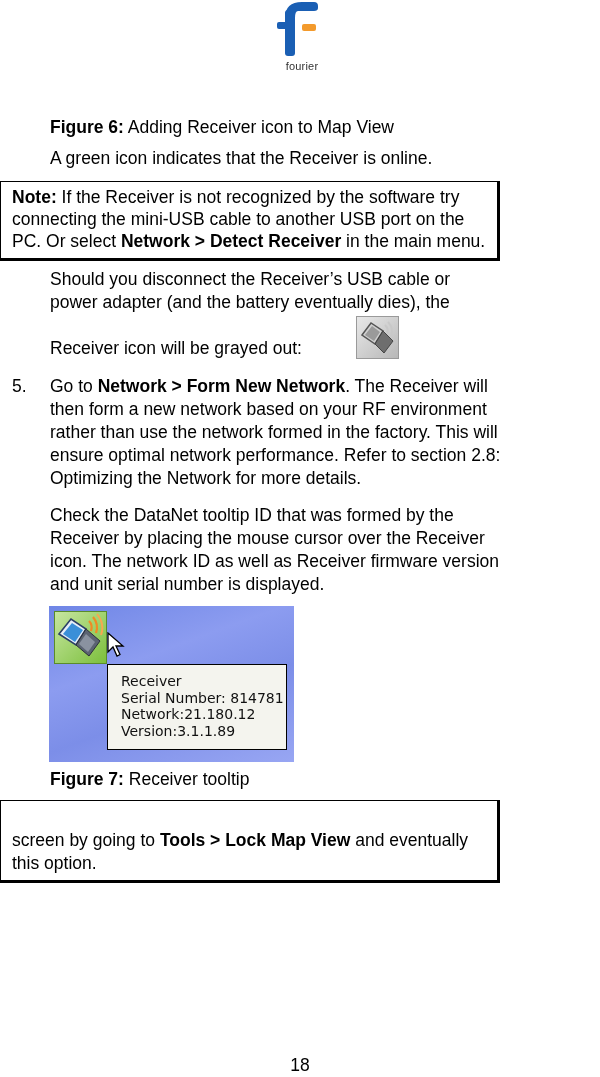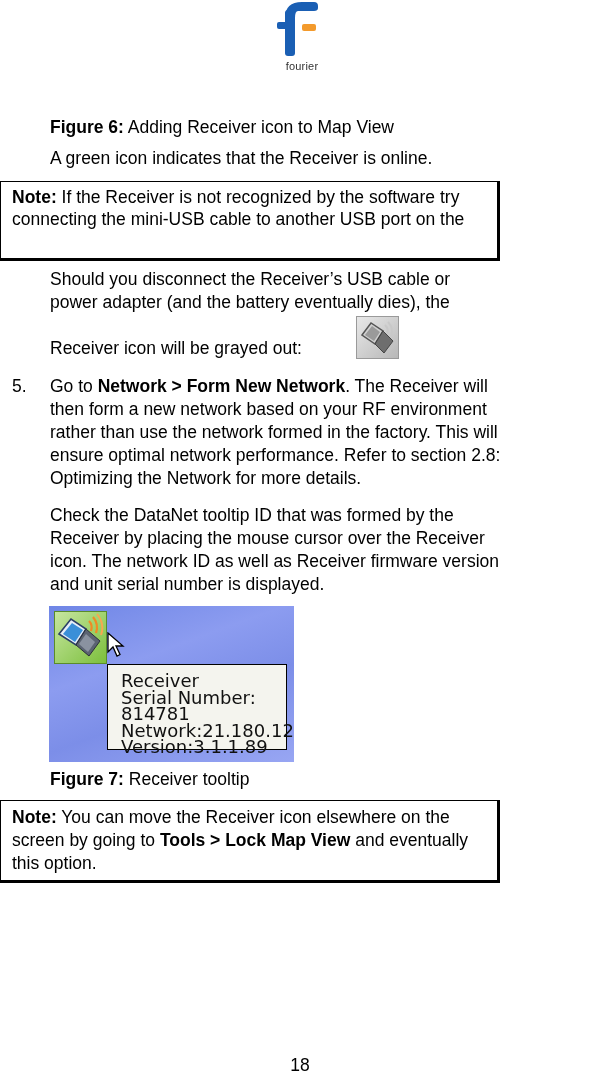--- a/index.html
+++ b/index.html
@@ -21,21 +21,21 @@
                background:linear-gradient(135deg,#e8e8e8,#b8b8b8); border:1px solid #9a9a9a; box-sizing:border-box; }
 
   
   #fig7 { left:49px; top:606px; width:245px; height:156px; overflow:hidden;
           background:linear-gradient(160deg,#6f86e6 0%,#8c9cf0 35%,#7c8ee8 60%,#98a6f3 100%); }
   #recv-icon { position:absolute; left:5px; top:5px; width:53px; height:53px;
                background:linear-gradient(135deg,#c6e6a0,#7cbf3c); border:1px solid #5a8c2a; box-sizing:border-box; }
   #cursor { position:absolute; left:58px; top:26px; }
   #tooltip { position:absolute; left:58px; top:58px; width:180px; height:86px;
              background:#f4f4ee; border:1px solid #000; box-sizing:border-box;
-             padding:8px 0 0 13px; font-family:"DejaVu Sans", sans-serif; font-size:18px; line-height:16.5px; color:#111; }
+             padding:8px 0 0 13px; font-family:"DejaVu Sans", sans-serif; font-size:14px; line-height:16.5px; color:#111; }
 </style>
 </head>
 <body>
 
 <div id="logo" class="abs">
   <svg width="56" height="60" viewBox="0 0 56 60">
     <rect x="11" y="10" width="10" height="46" rx="3" fill="#1a5fb4"></rect>
     <path d="M11 18 Q11 2 28 2 L40 2 Q44 2 44 6 L44 8 Q44 11 40 11 L24 11 Q21 11 21 18 Z" fill="#1a5fb4"></path>
     <rect x="3" y="22" width="18" height="7" rx="2" fill="#1a5fb4"></rect>
     <rect x="28" y="24" width="14" height="7" rx="2" fill="#f39a2c"></rect>
@@ -46,20 +46,23 @@
 <div class="line" style="left:50px; top:117px;">
   <b>Figure 6:</b><span> Adding Receiver icon to Map View</span>
 </div>
 <div class="line" style="left:50px; top:148px;">A green icon indicates that the Receiver is online.</div>
 
 <div class="note-box" style="top:181px; height:80px;">
   <div class="line" style="left:11px; top:5px;">
     <b>Note:</b><span> If the Receiver is not recognized by the software try</span>
   </div>
   <div class="line" style="left:11px; top:27px;">connecting the mini-USB cable to another USB port on the</div>
+  <div class="line" style="left:11px; top:49px;">
+    <span>PC. Or select </span><b>Network &gt; Detect Receiver</b><span> in the main menu.</span>
+  </div>
 </div>
 
 <div class="line" style="left:50px; top:269px;">Should you disconnect the Receiver’s USB cable or</div>
 <div class="line" style="left:50px; top:292px;">power adapter (and the battery eventually dies), the</div>
 <div class="line" style="left:50px; top:338px;">Receiver icon will be grayed out:</div>
 <div class="grey-icon">
   <svg width="41" height="41" viewBox="0 0 41 41">
     <path d="M5 18 L14 6 L26 14 L18 27 Z" fill="#d0d0d0" stroke="#555" stroke-width="1.5"></path>
     <path d="M8 18 L15 9 L23 15 L17 24 Z" fill="#9a9a9a"></path>
     <path d="M18 27 L26 14 L36 24 L27 36 Z" fill="#6e6e6e" stroke="#444" stroke-width="1"></path>
@@ -104,22 +107,19 @@
     <div>Network:21.180.12</div>
     <div>Version:3.1.1.89</div>
   </div>
 </div>
 
 <div class="line" style="left:50px; top:769px;">
   <b>Figure 7:</b><span> Receiver tooltip</span>
 </div>
 
 <div class="note-box" style="top:800px; height:83px;">
-  <div class="line" style="left:11px; top:6px;">
-    <b>Note:</b><span> You can move the Receiver icon elsewhere on the</span>
-  </div>
   <div class="line" style="left:11px; top:29px;">
     <span>screen by going to </span><b>Tools &gt; Lock Map View</b><span> and eventually</span>
   </div>
   <div class="line" style="left:11px; top:52px;">this option.</div>
 </div>
 
 <div class="line" style="left:0; width:600px; text-align:center; top:1055px;">18</div>
 
 </body></html>

